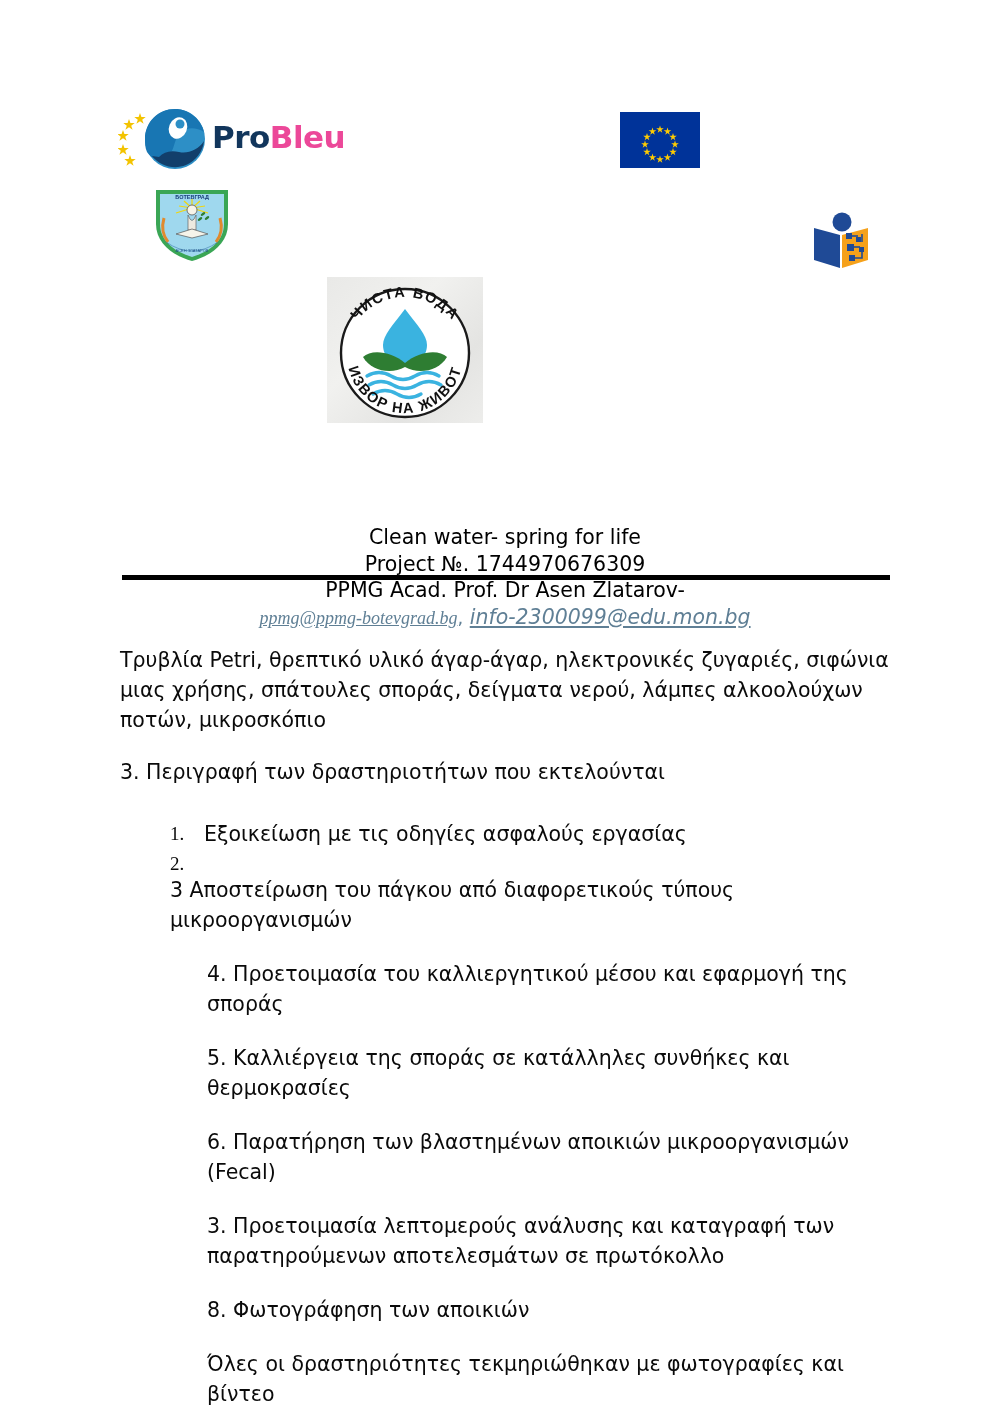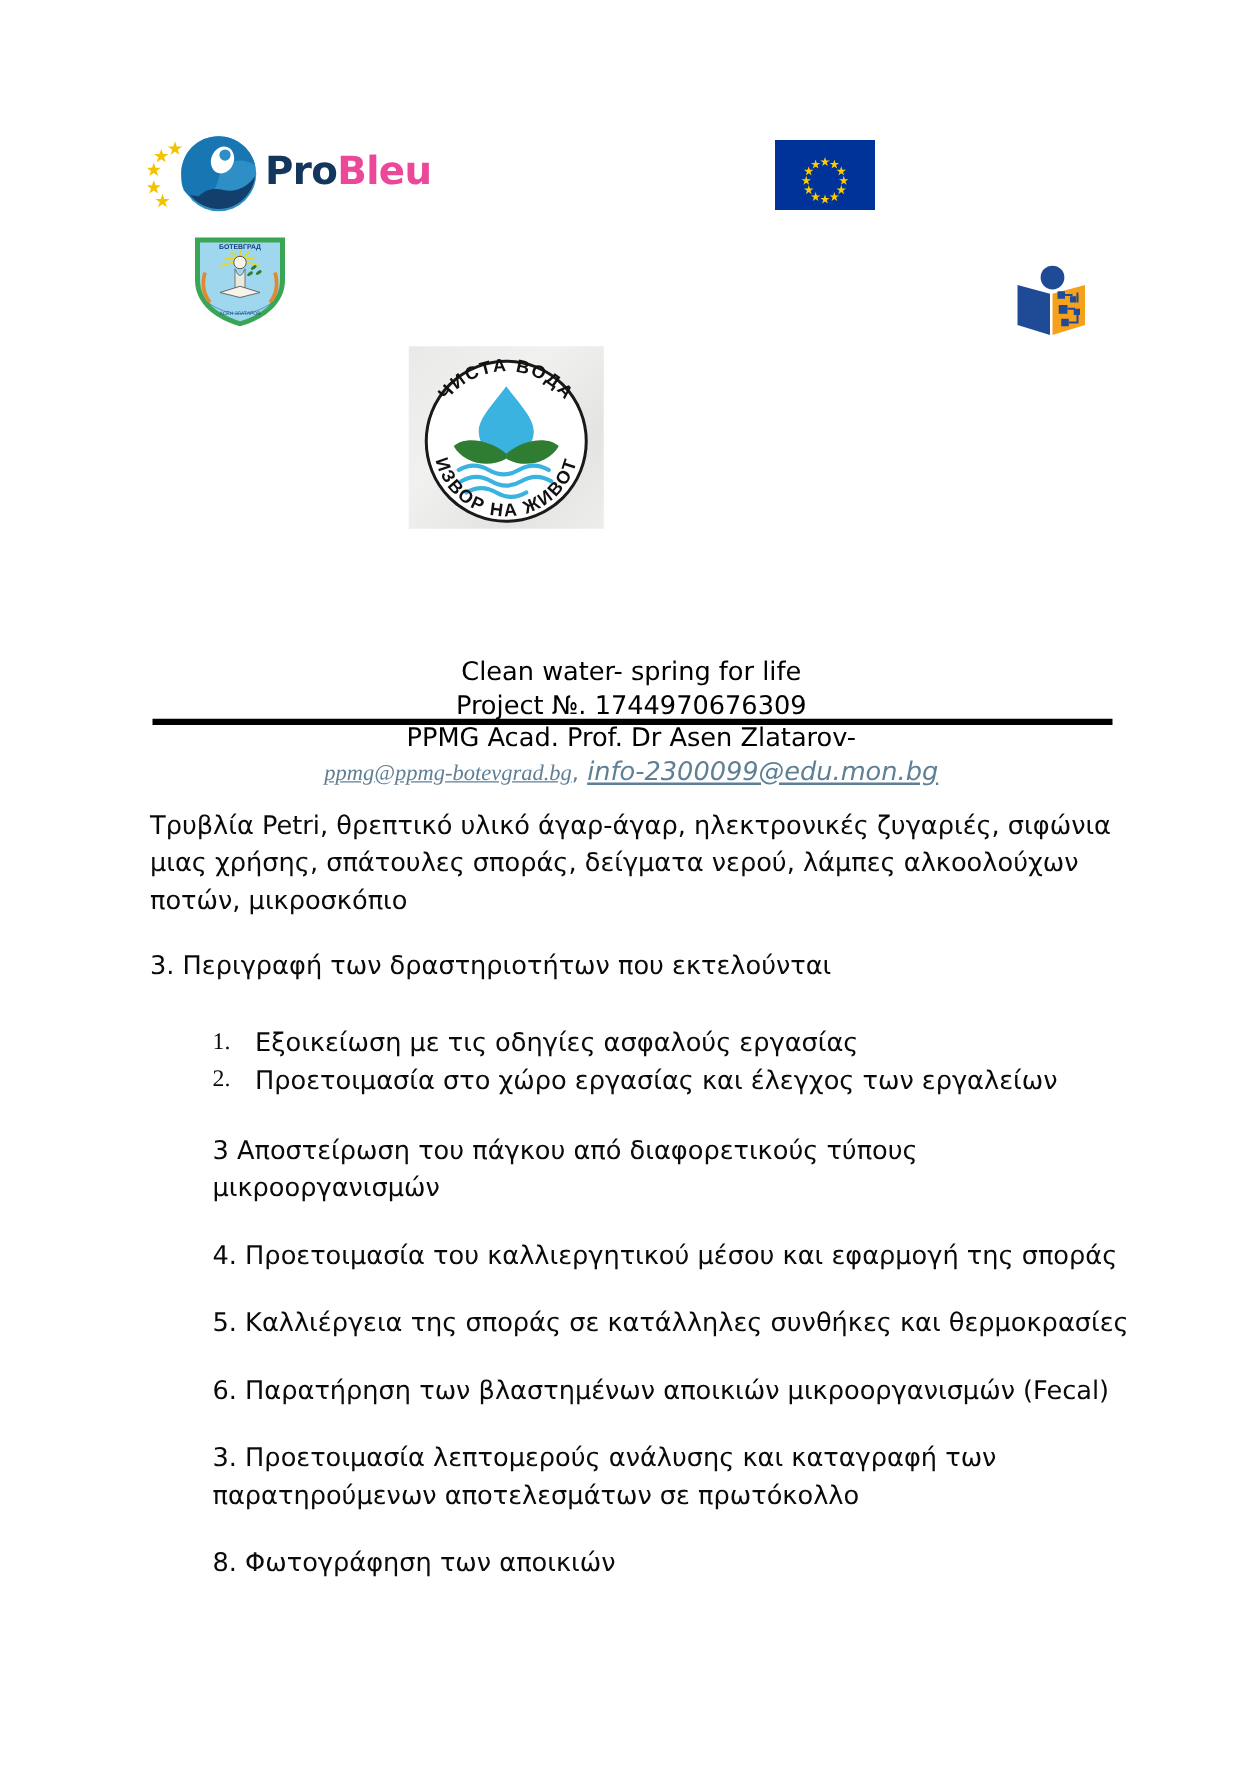--- a/index.html
+++ b/index.html
@@ -104,21 +104,21 @@
     position: relative;
     padding-left: 34px;
     line-height: 30px;
   }
   .olist li .num {
     position: absolute; left: 0; top: 0;
     font-family: "Liberation Serif", "DejaVu Serif", serif;
     font-size: 19px;
   }
   .sub-block { margin-left: 50px; margin-top: 26px; }
-  .sub-block .para + .para { margin-top: 24px; }
+  .sub-block .para + .para { margin-top: 24px; margin-left: 37px; }
 </style>
 </head>
 <body>
 
 <div class="logo-band">
 
   <div class="probleu">
     <div class="probleu-stars">
       <svg width="34" height="54" viewBox="0 0 34 54">
         <g fill="#f3c300">
@@ -255,25 +255,25 @@
   <p class="para">Τρυβλία Petri, θρεπτικό υλικό άγαρ-άγαρ, ηλεκτρονικές ζυγαριές, σιφώνια μιας χρήσης, σπάτουλες σποράς, δείγματα νερού, λάμπες αλκοολούχων ποτών, μικροσκόπιο</p>
   <p class="para">3. Περιγραφή των δραστηριοτήτων που εκτελούνται</p>
 
   <ol class="olist">
     <li>
       <span class="num">1.</span>
       <span>Εξοικείωση με τις οδηγίες ασφαλούς εργασίας</span>
     </li>
     <li>
       <span class="num">2.</span>
-      <span>Προετοιμασία στο χώρο εργασίας και έλεγχος των εργαλείων</span>
     </li>
   </ol>
 
   <div class="sub-block">
     <p class="para">3 Αποστείρωση του πάγκου από διαφορετικούς τύπους μικροοργανισμών</p>
     <p class="para">4. Προετοιμασία του καλλιεργητικού μέσου και εφαρμογή της σποράς</p>
     <p class="para">5. Καλλιέργεια της σποράς σε κατάλληλες συνθήκες και θερμοκρασίες</p>
     <p class="para">6. Παρατήρηση των βλαστημένων αποικιών μικροοργανισμών (Fecal)</p>
     <p class="para">3. Προετοιμασία λεπτομερούς ανάλυσης και καταγραφή των παρατηρούμενων αποτελεσμάτων σε πρωτόκολλο</p>
     <p class="para">8. Φωτογράφηση των αποικιών</p>
+    <p class="para">Όλες οι δραστηριότητες τεκμηριώθηκαν με φωτογραφίες και βίντεο</p>
   </div>
 </div>
 
 </body></html>

